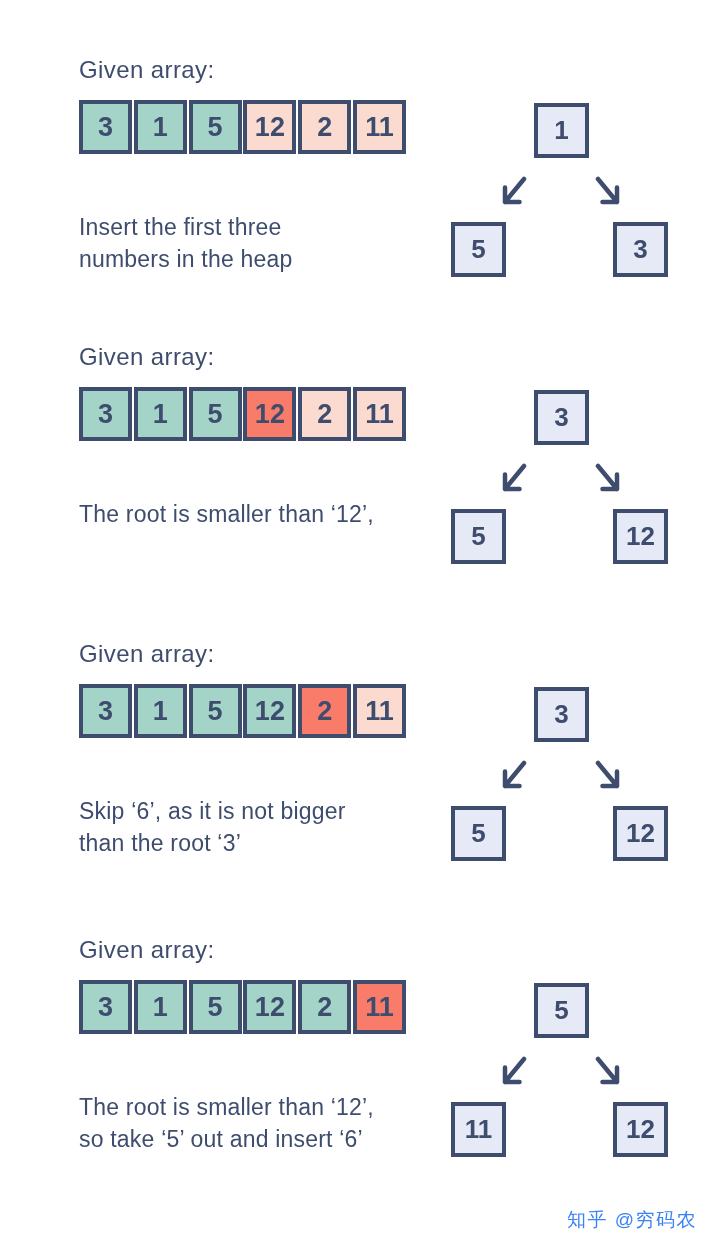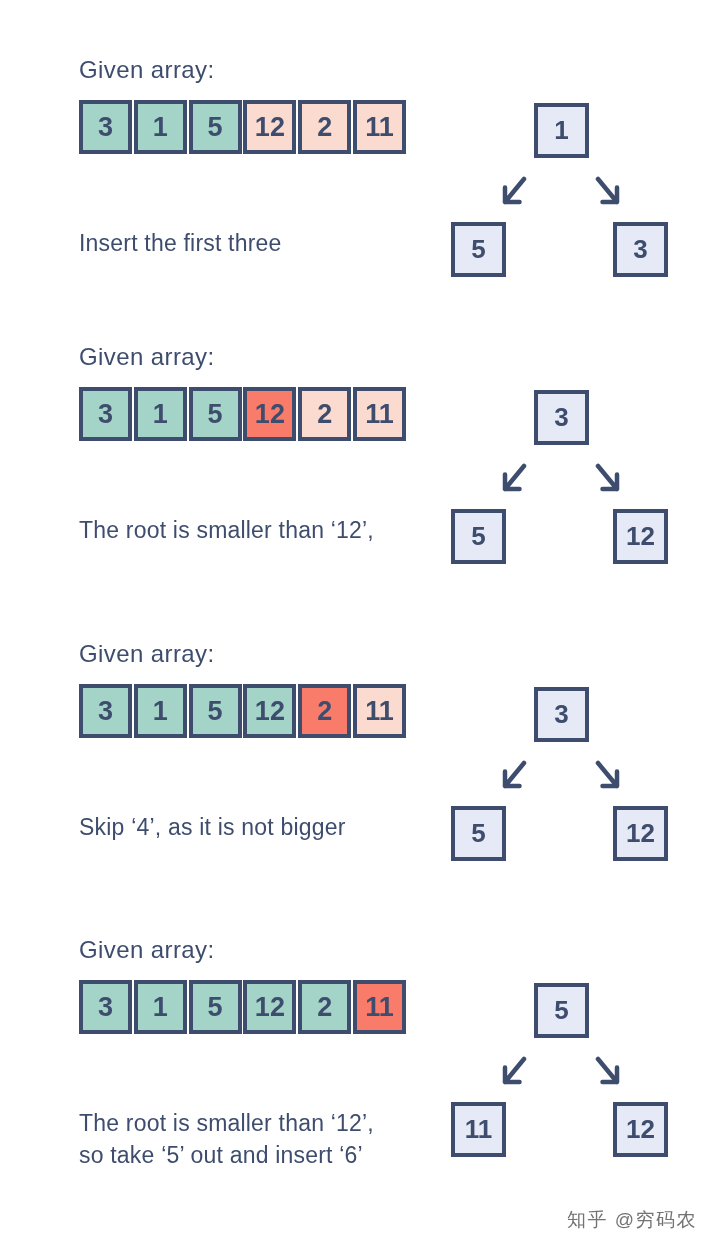--- a/index.html
+++ b/index.html
@@ -28,57 +28,58 @@
   .cell{
     width:53px;height:54px;box-sizing:border-box;
     border:4px solid var(--navy);
     display:flex;align-items:center;justify-content:center;
     font-weight:bold;font-size:27px;color:var(--navy);
   }
   .cell[data-color="teal"]{background:var(--teal);}
   .cell[data-color="pink"]{background:var(--pink);}
   .cell[data-color="salmon"]{background:var(--salmon);}
   .desc{
-    position:absolute;left:79px;top:171px;
+    position:absolute;left:79px;top:155px;
     font-size:23px;line-height:32px;letter-spacing:0.2px;color:var(--navy);
     white-space:nowrap;
   }
   .tnode{
     position:absolute;width:55px;height:55px;box-sizing:border-box;
     border:4px solid var(--navy);background:var(--lavender);
     display:flex;align-items:center;justify-content:center;
     font-weight:bold;font-size:26px;color:var(--navy);
   }
   .t-root{left:534px;top:47px;}
   .t-left{left:451px;top:166px;}
   .t-right{left:613px;top:166px;}
   .arrow{position:absolute;width:36px;height:36px;}
   .a-left{left:495px;top:120px;}
   .a-right{left:591px;top:120px;}
   .arrow path{stroke:var(--navy);stroke-width:4.5;stroke-linecap:round;fill:none;}
   .watermark{
     position:absolute;left:567px;top:1207px;
-    font-size:19px;letter-spacing:1.5px;color:#737373;
+    font-size:19px;letter-spacing:1.5px;color:#3b82f6;
   }
 </style>
 </head>
 <body>
 
 <section class="step" style="top:56px">
   <div class="given-label">Given array:</div>
   <div class="array">
     <div class="cell" data-color="teal">3</div>
     <div class="cell" data-color="teal">1</div>
     <div class="cell" data-color="teal">5</div>
     <div class="cell" data-color="pink">12</div>
     <div class="cell" data-color="pink">2</div>
     <div class="cell" data-color="pink">11</div>
   </div>
   <div class="desc">
     <span>Insert the first three</span><br>
+    <span>numbers in the heap</span>
   </div>
   <div class="tnode t-root">1</div>
   <svg class="arrow a-left" viewBox="0 0 36 36">
     <path d="M29 3 L10 26 M10 26 L10 11.5 M10 26 L24.5 26"></path>
   </svg>
   <svg class="arrow a-right" viewBox="0 0 36 36">
     <path d="M7 3 L26 26 M26 26 L26 11.5 M26 26 L11.5 26"></path>
   </svg>
   <div class="tnode t-left">5</div>
   <div class="tnode t-right">3</div>
@@ -112,21 +113,22 @@
   <div class="given-label">Given array:</div>
   <div class="array">
     <div class="cell" data-color="teal">3</div>
     <div class="cell" data-color="teal">1</div>
     <div class="cell" data-color="teal">5</div>
     <div class="cell" data-color="teal">12</div>
     <div class="cell" data-color="salmon">2</div>
     <div class="cell" data-color="pink">11</div>
   </div>
   <div class="desc">
-    <span>Skip ‘4’, as it is not bigger</span><br>
+    <span>Skip ‘6’, as it is not bigger</span><br>
+    <span>than the root ‘3’</span>
   </div>
   <div class="tnode t-root">3</div>
   <svg class="arrow a-left" viewBox="0 0 36 36">
     <path d="M29 3 L10 26 M10 26 L10 11.5 M10 26 L24.5 26"></path>
   </svg>
   <svg class="arrow a-right" viewBox="0 0 36 36">
     <path d="M7 3 L26 26 M26 26 L26 11.5 M26 26 L11.5 26"></path>
   </svg>
   <div class="tnode t-left">5</div>
   <div class="tnode t-right">12</div>

